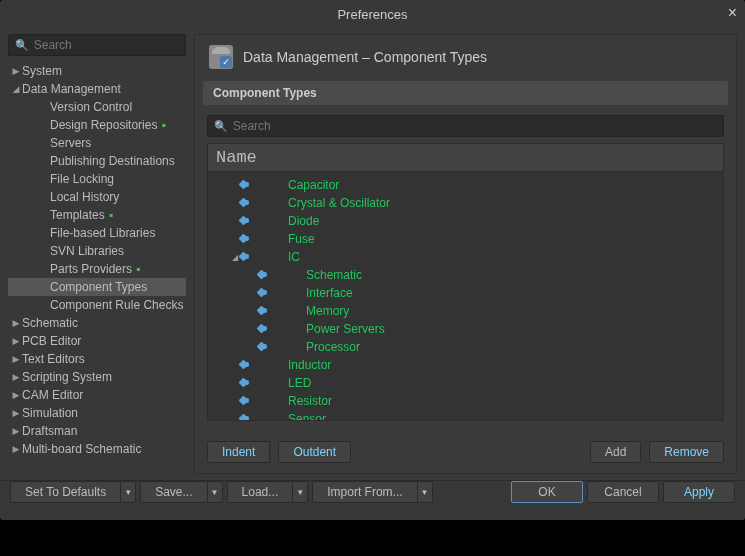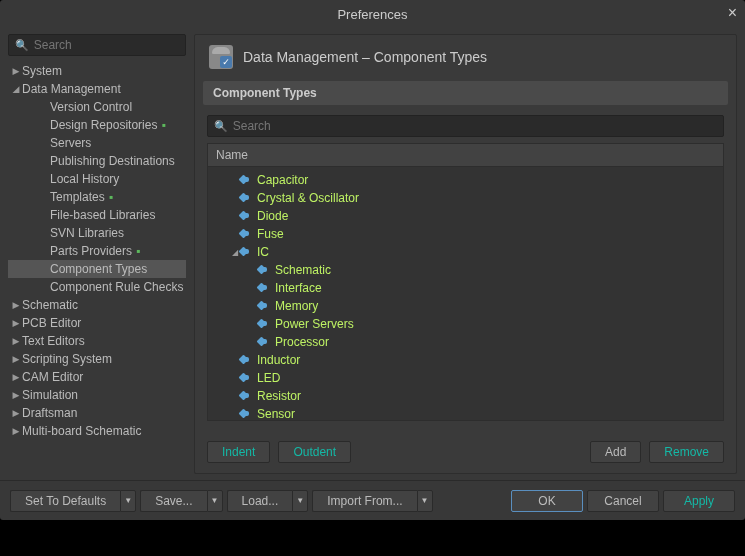--- a/index.html
+++ b/index.html
@@ -33,37 +33,37 @@
 .header-icon .check { position: absolute; bottom: 1px; right: 1px; width: 12px; height: 12px; background: #4a7aad; border-radius: 2px; color: #fff; font-size: 9px; display: flex; align-items: center; justify-content: center; }
 .header-title { color: #ccc; font-size: 14px; }
 
 .section-title { background: #4a4a4a; color: #ccc; padding: 5px 10px; font-size: 12px; font-weight: bold; margin: 0 8px; border-radius: 2px; }
 
 .inner-content { padding: 10px 12px; flex: 1; display: flex; flex-direction: column; overflow: hidden; }
 .inner-search { height: 22px; background: #2a2a2a; border: 1px solid #222; border-radius: 2px; display: flex; align-items: center; padding: 0 6px; margin-bottom: 6px; }
 .inner-search .mag { color: #888; font-size: 11px; margin-right: 5px; }
 .inner-search input { background: transparent; border: none; outline: none; color: #bbb; font-size: 12px; flex: 1; }
 
-.list-header { background: #424242; color: #bbb; padding: 4px 8px; font-size: 12px; border: 1px solid #2d2d2d; border-bottom: none; }
+.list-header { background: #424242; color: #bbb; padding: 4px 8px; font-size: 17px; border: 1px solid #2d2d2d; border-bottom: none; font-family: Liberation Mono, monospace; }
 .list-body { flex: 1; background: #333; border: 1px solid #2d2d2d; overflow-y: auto; padding: 4px 0; }
 .list-item { display: flex; align-items: center; height: 18px; padding: 0 4px; cursor: pointer; }
 .list-item .arrow { width: 10px; display: inline-block; text-align: center; color: #999; font-size: 8px; }
 .tag-icon { width: 12px; height: 10px; position: relative; display: inline-block; margin-right: 5px; }
 .tag-icon::before { content: ""; position: absolute; left: 0; top: 1px; width: 7px; height: 7px; background: #5ba3d6; transform: rotate(45deg); border-radius: 1px; }
 .tag-icon::after { content: ""; position: absolute; left: 3px; top: 2px; width: 6px; height: 5px; background: #5ba3d6; border-radius: 0 2px 2px 0; }
-.list-item .label { color: #bef264; }
+.list-item .label { color: #22c55e; margin-left: 31px; }
 
 .action-row { display: flex; padding: 10px 12px; gap: 8px; }
 .action-row .spacer { flex: 1; }
 
 .btn { height: 22px; padding: 0 14px; background: #424242; border: 1px solid #2a2a2a; color: #bbb; font-size: 12px; border-radius: 2px; cursor: pointer; display: inline-flex; align-items: center; justify-content: center; }
-.btn.disabled { color: #14b8a6; cursor: default; }
+.btn.disabled { color: #7dd3fc; cursor: default; }
 .btn.primary { border: 1px solid #5a8fbf; }
 
-.bottombar { height: 40px; border-top: 1px solid #2a2a2a; display: flex; align-items: center; padding: 0 10px; gap: 4px; margin-top: 6px; }
+.bottombar { height: 40px; border-top: 1px solid #2a2a2a; display: flex; align-items: flex-start; padding: 0 10px; gap: 4px; margin-top: 6px; }
 .bottombar .spacer { flex: 1; }
 .split-btn { display: inline-flex; }
 .split-btn .main { border-radius: 2px 0 0 2px; border-right: none; }
 .split-btn .drop { width: 16px; padding: 0; border-radius: 0 2px 2px 0; font-size: 8px; }
 </style>
 </head>
 <body>
 
 <div class="dialog">
 
@@ -103,20 +103,25 @@
           </div>
           <div class="tree-item">
             <span class="indent1" style="width:28px"></span>
             <span class="arrow"></span>
             <span class="label">Servers</span>
           </div>
           <div class="tree-item">
             <span class="indent1" style="width:28px"></span>
             <span class="arrow"></span>
             <span class="label">Publishing Destinations</span>
+          </div>
+          <div class="tree-item">
+            <span class="indent1" style="width:28px"></span>
+            <span class="arrow"></span>
+            <span class="label">File Locking</span>
           </div>
           <div class="tree-item">
             <span class="indent1" style="width:28px"></span>
             <span class="arrow"></span>
             <span class="label">Local History</span>
           </div>
           <div class="tree-item">
             <span class="indent1" style="width:28px"></span>
             <span class="arrow"></span>
             <span class="label">Templates</span>

